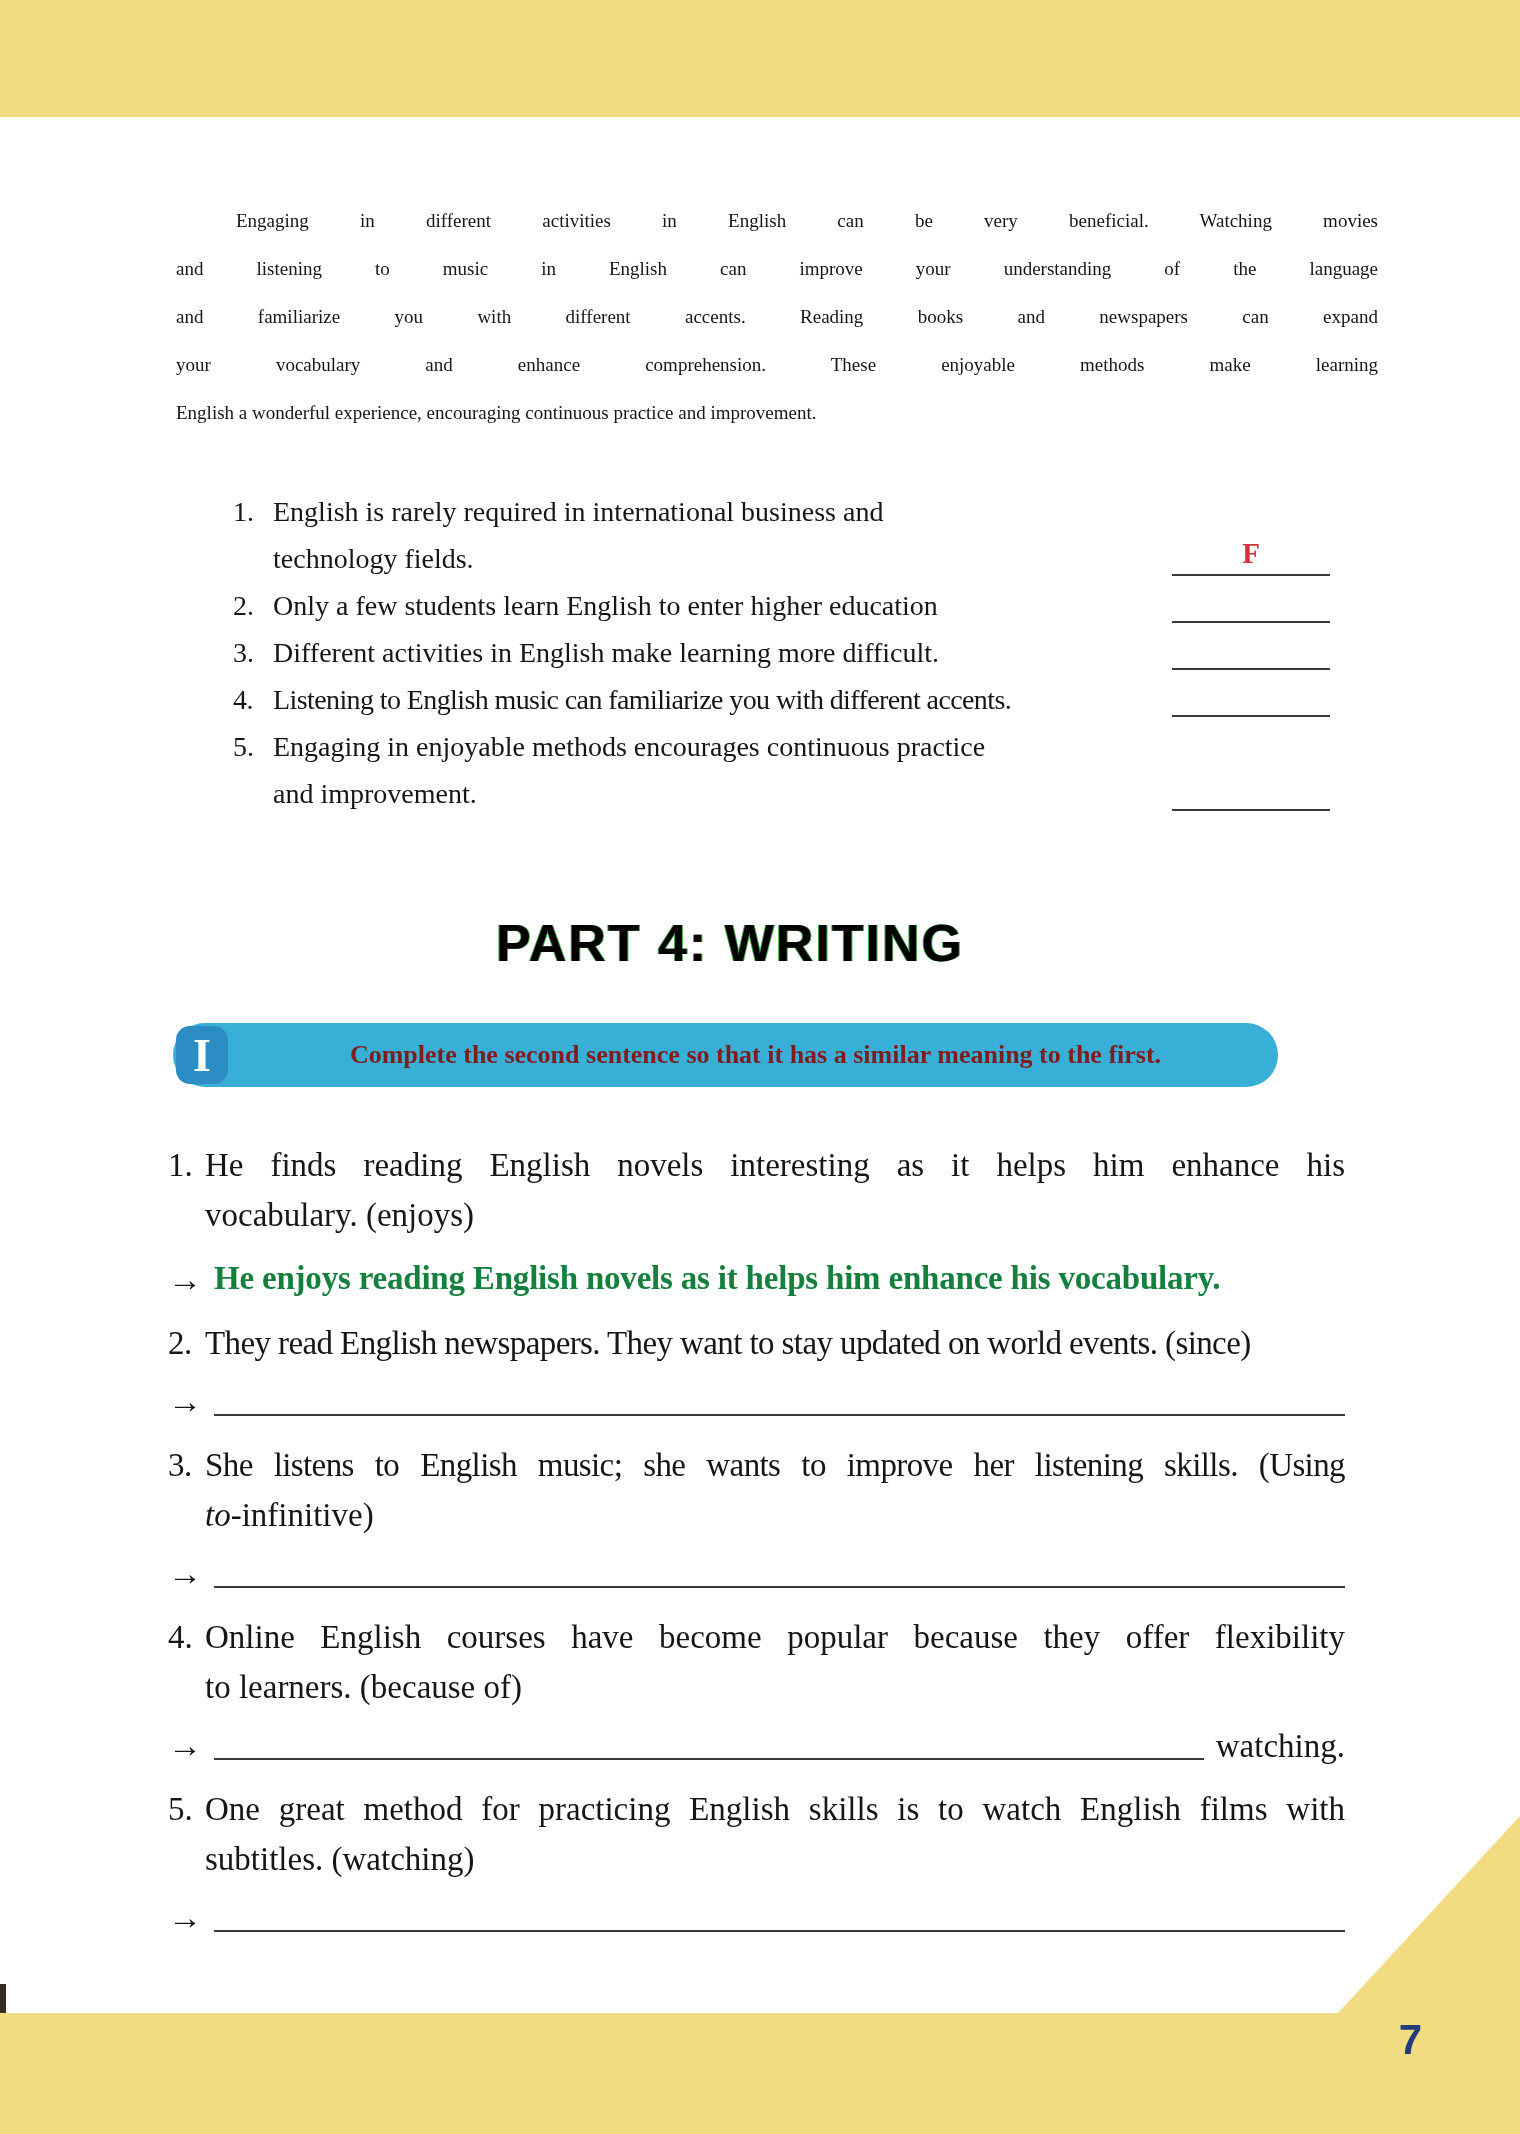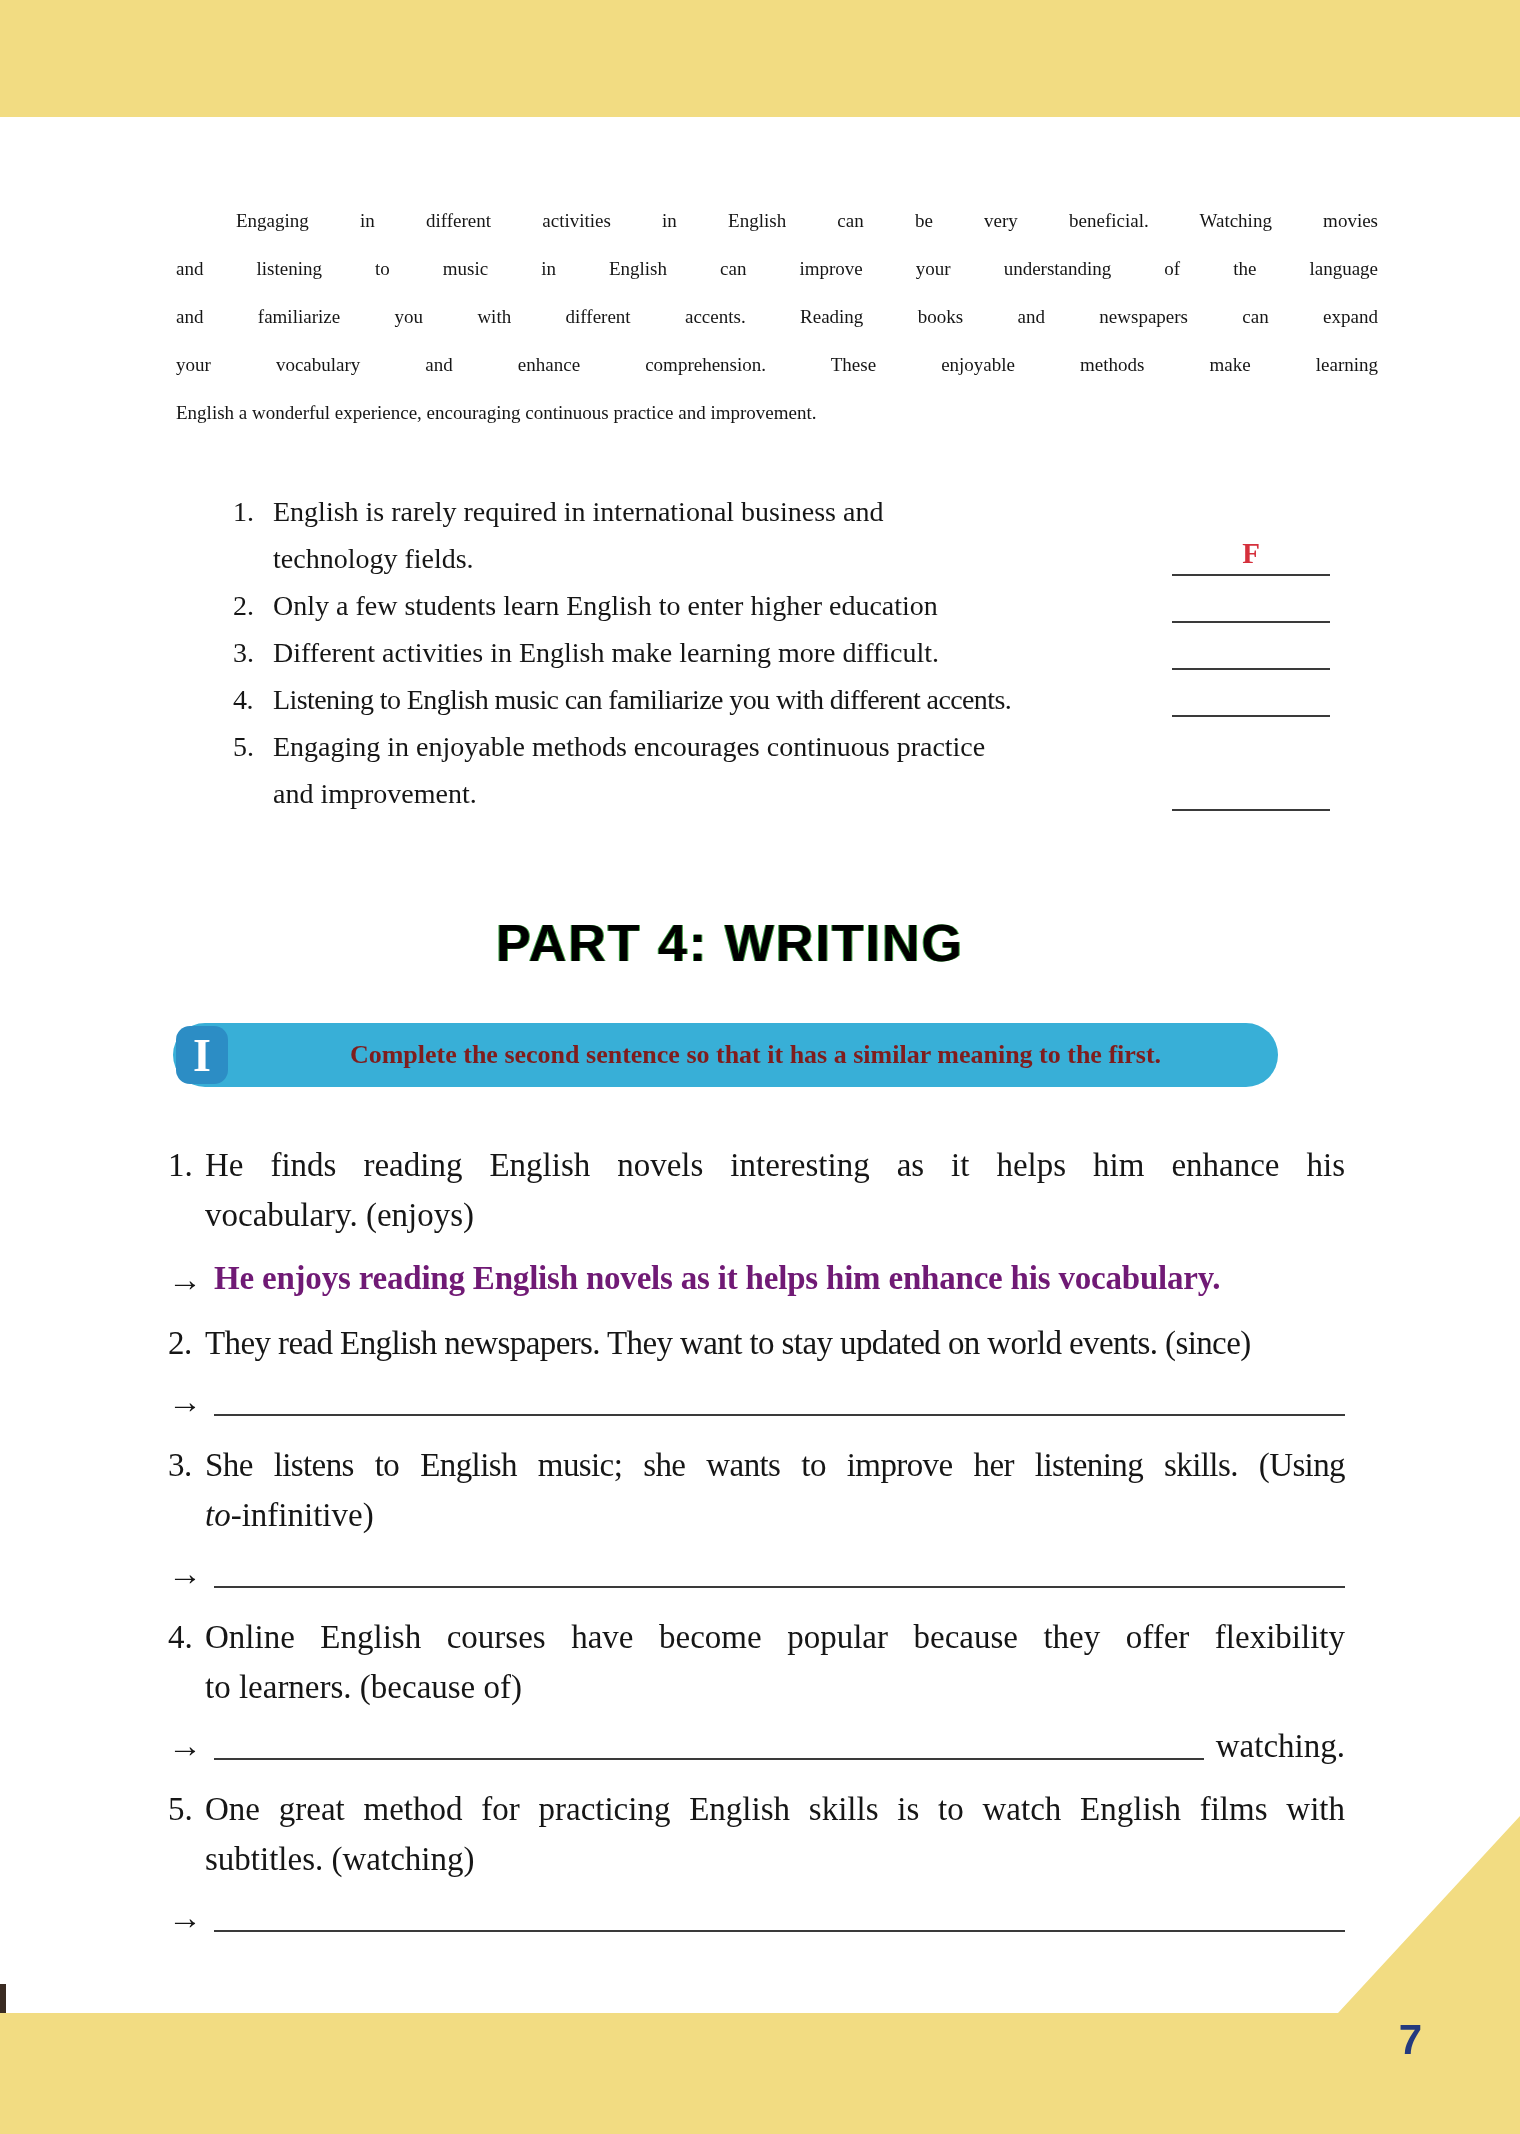--- a/index.html
+++ b/index.html
@@ -64,21 +64,21 @@
   .wnum{position:absolute;left:0;top:0;}
   .wtext{display:block;text-align:justify;text-align-last:justify;}
   .wline.cont,.wline .nolast{text-align:right;text-align-last:left;}
   .ital{font-style:italic;margin-top:42px;}
   .arrow-row{display:flex;align-items:flex-end;height:50px;margin-top:6px;}
   .arrow{font-size:34px;line-height:44px;}
   .fill-blank{flex:1;border-bottom:2px solid #3a3a3a;margin-bottom:8px;margin-left:12px;}
   .after-blank{padding-left:12px;line-height:44px;}
   .answer-row{margin-top:12px;height:50px;}
   .red-answer{
-    padding-left:12px;color:#701a75;font-weight:bold;line-height:48px;letter-spacing:-0.2px;
+    padding-left:12px;color:#15803d;font-weight:bold;line-height:48px;letter-spacing:-0.2px;
     white-space:nowrap;
   }
 </style>
 </head>
 <body>
 
 <div class="page">
 
   <div class="top-band"></div>
   <div class="bottom-shape"></div>

